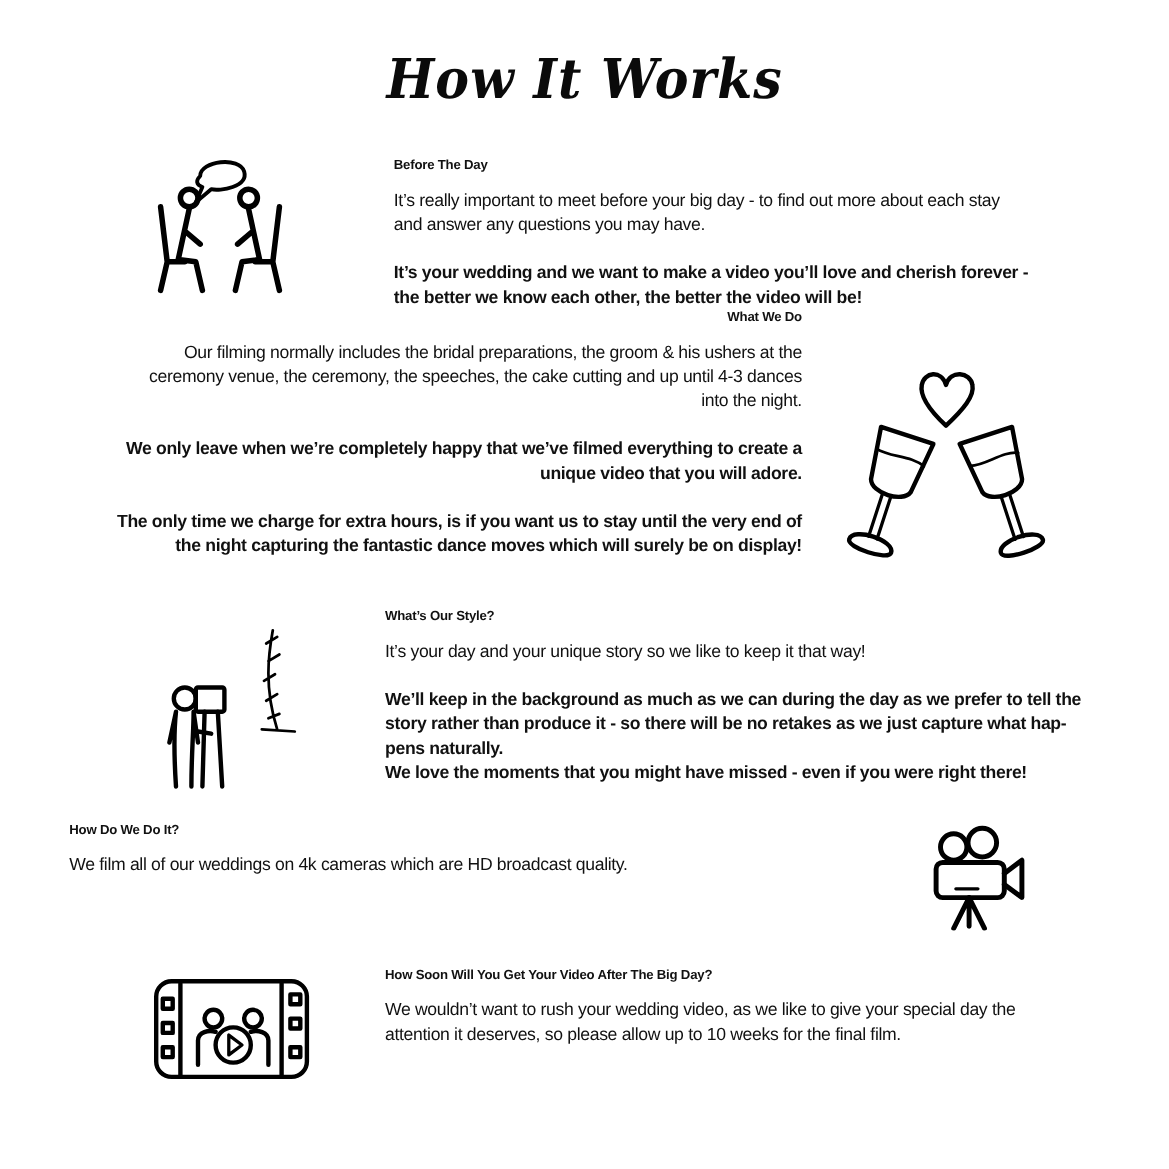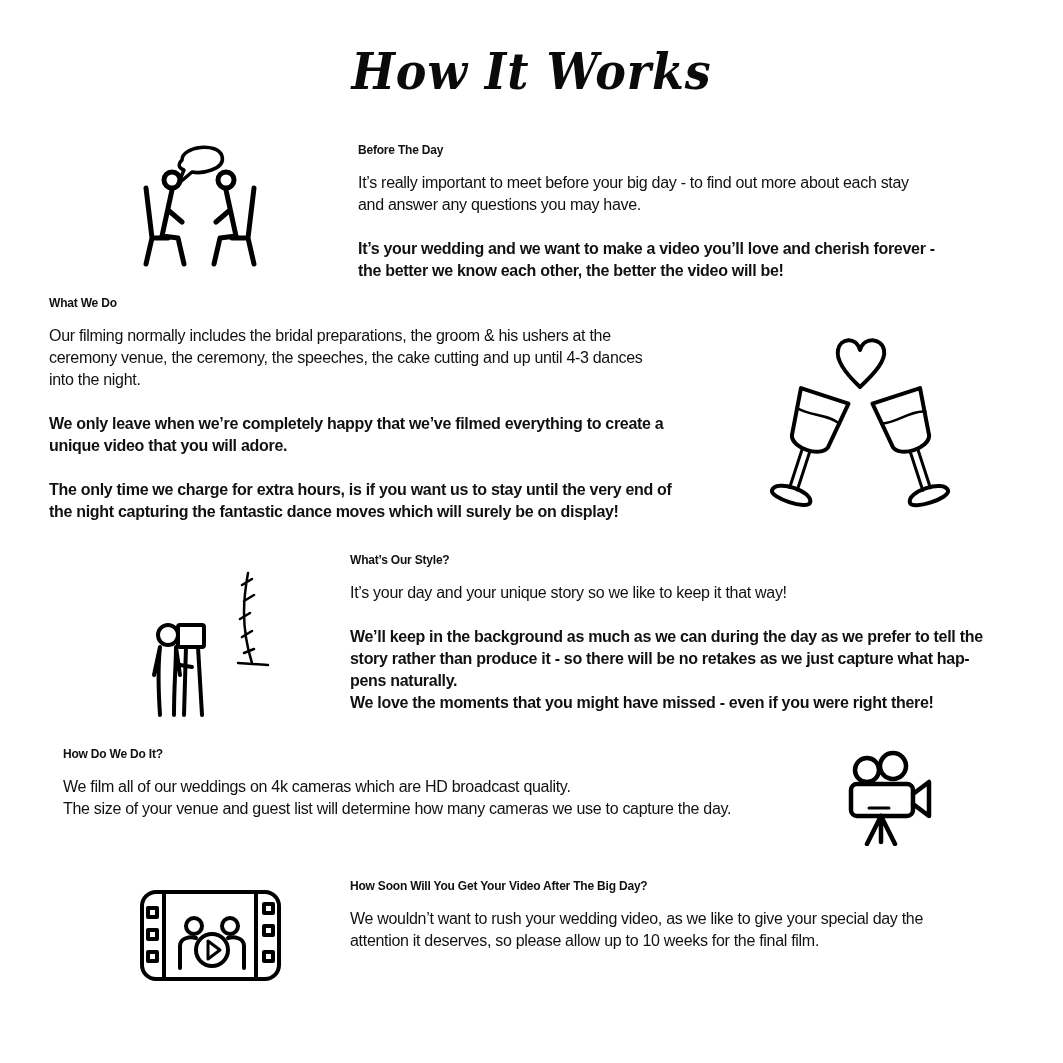--- a/index.html
+++ b/index.html
@@ -46,21 +46,21 @@
   <p>
     <span>It’s really important to meet before your big day - to find out more about each stay</span><br>
     <span>and answer any questions you may have.</span>
   </p>
   <p>
     <span>It’s your wedding and we want to make a video you’ll love and cherish forever -</span><br>
     <span>the better we know each other, the better the video will be!</span>
   </p>
 </div>
 
-<div class="section" style="left:49px; top:293px; width:680px;">
+<div class="section" style="left:49px; top:278px; width:680px;text-align:right;">
   <h2>What We Do</h2>
   <p>
     <span>Our filming normally includes the bridal preparations, the groom &amp; his ushers at the</span><br>
     <span>ceremony venue, the ceremony, the speeches, the cake cutting and up until 4-3 dances</span><br>
     <span>into the night.</span>
   </p>
   <p>
     <span>We only leave when we’re completely happy that we’ve filmed everything to create a</span><br>
     <span>unique video that you will adore.</span>
   </p>
@@ -106,21 +106,20 @@
     <span>story rather than produce it - so there will be no retakes as we just capture what hap-</span><br>
     <span>pens naturally.</span><br>
     <span>We love the moments that you might have missed - even if you were right there!</span>
   </p>
 </div>
 
 <div class="section" style="left:63px; top:744px; width:780px;">
   <h2>How Do We Do It?</h2>
   <p>
     <span>We film all of our weddings on 4k cameras which are HD broadcast quality.</span><br>
-    <span>The size of your venue and guest list will determine how many cameras we use to capture the day.</span>
   </p>
 </div>
 <div class="icon" style="left:845px; top:750px;">
   <svg width="90" height="96" viewBox="0 0 90 96" fill="none" stroke="#000" stroke-width="4.5" stroke-linecap="round" stroke-linejoin="round">
     <circle cx="22" cy="20" r="12"></circle>
     <circle cx="48" cy="16" r="13"></circle>
     <rect x="6" y="34" width="62" height="32" rx="6"></rect>
     <path d="M68 44 L84 32 L84 66 L68 54"></path>
     <path d="M24 58 L44 58" stroke-width="3"></path>
     <path d="M36 66 L22 94 M36 66 L36 92 M36 66 L50 94"></path>

